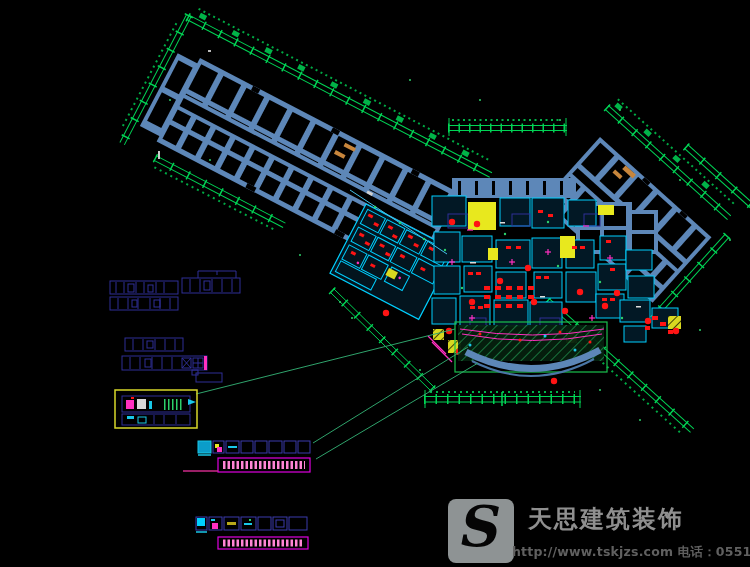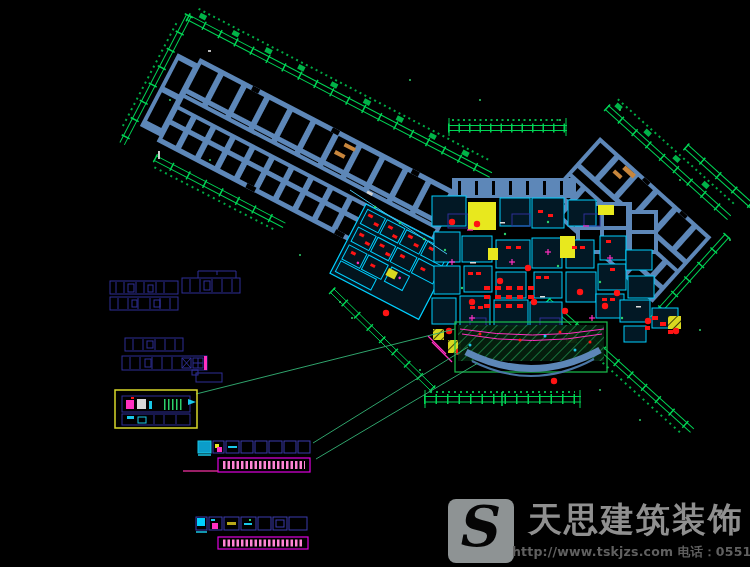--- a/index.html
+++ b/index.html
@@ -4,21 +4,21 @@
 <style>
   html,body{margin:0;padding:0;background:#000;}
   .canvas{position:relative;width:750px;height:567px;background:#000;overflow:hidden;
           font-family:"DejaVu Sans",sans-serif;}
   .canvas svg{position:absolute;left:0;top:0;}
   .watermark{position:absolute;left:448px;top:497px;width:302px;height:70px;}
   .wm-icon{position:absolute;left:0;top:2px;width:66px;height:64px;background:#8e9394;
            border-radius:8px;display:flex;align-items:center;justify-content:center;}
   .wm-icon span{font-family:"DejaVu Serif",serif;font-style:italic;font-weight:bold;
                 font-size:56px;color:#050505;transform:translateY(-5px);}
-  .wm-title{position:absolute;left:80px;top:3px;font-size:34px;font-weight:bold;color:#8f8f8f;
+  .wm-title{position:absolute;left:80px;top:3px;font-size:24px;font-weight:bold;color:#8f8f8f;
             letter-spacing:2px;line-height:38px;white-space:nowrap;}
   .wm-contact{position:absolute;left:64px;top:47px;font-size:12.5px;font-weight:bold;
               color:#606060;letter-spacing:.2px;white-space:nowrap;}
 </style>
 </head>
 <body>
 
 <div class="canvas">
 
 <svg width="750" height="567" viewBox="0 0 750 567">

